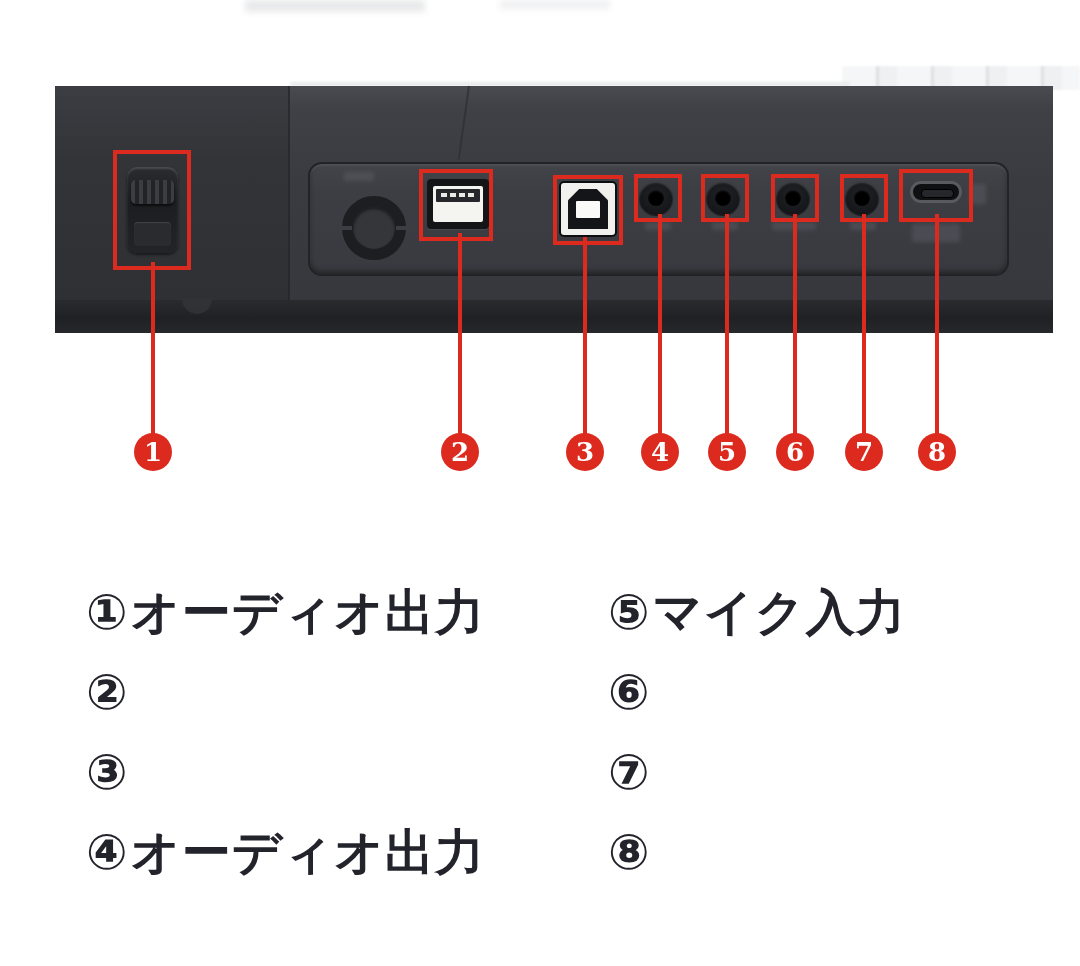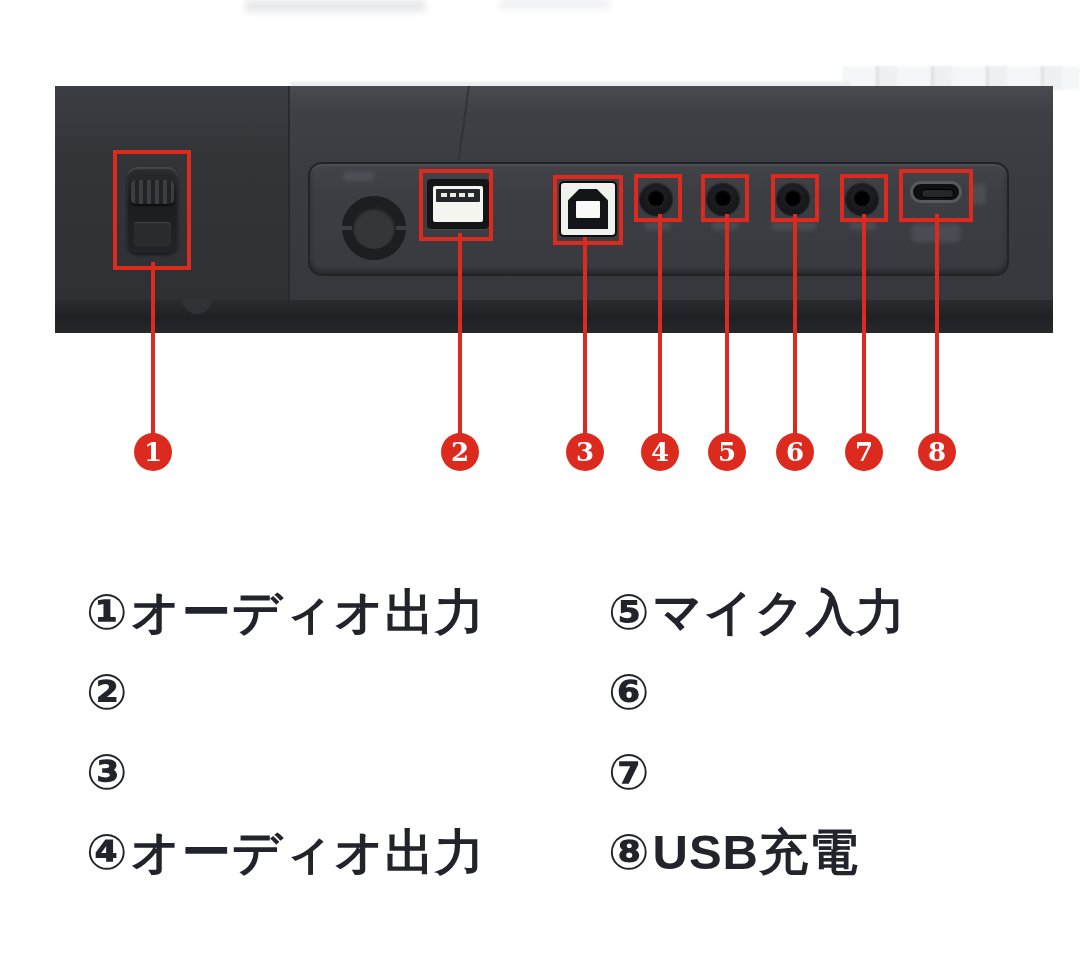--- a/index.html
+++ b/index.html
@@ -220,16 +220,15 @@
     <span>マイク入力</span>
   </div>
   <div class="abs legend-row" style="left:608px;top:668px;">
     <span class="marker">⑥</span>
   </div>
   <div class="abs legend-row" style="left:608px;top:748px;">
     <span class="marker">⑦</span>
   </div>
   <div class="abs legend-row" style="left:608px;top:828px;">
     <span class="marker">⑧</span>
-    <span>USB充電</span>
   </div>
 
 </div>
 
 </body></html>

